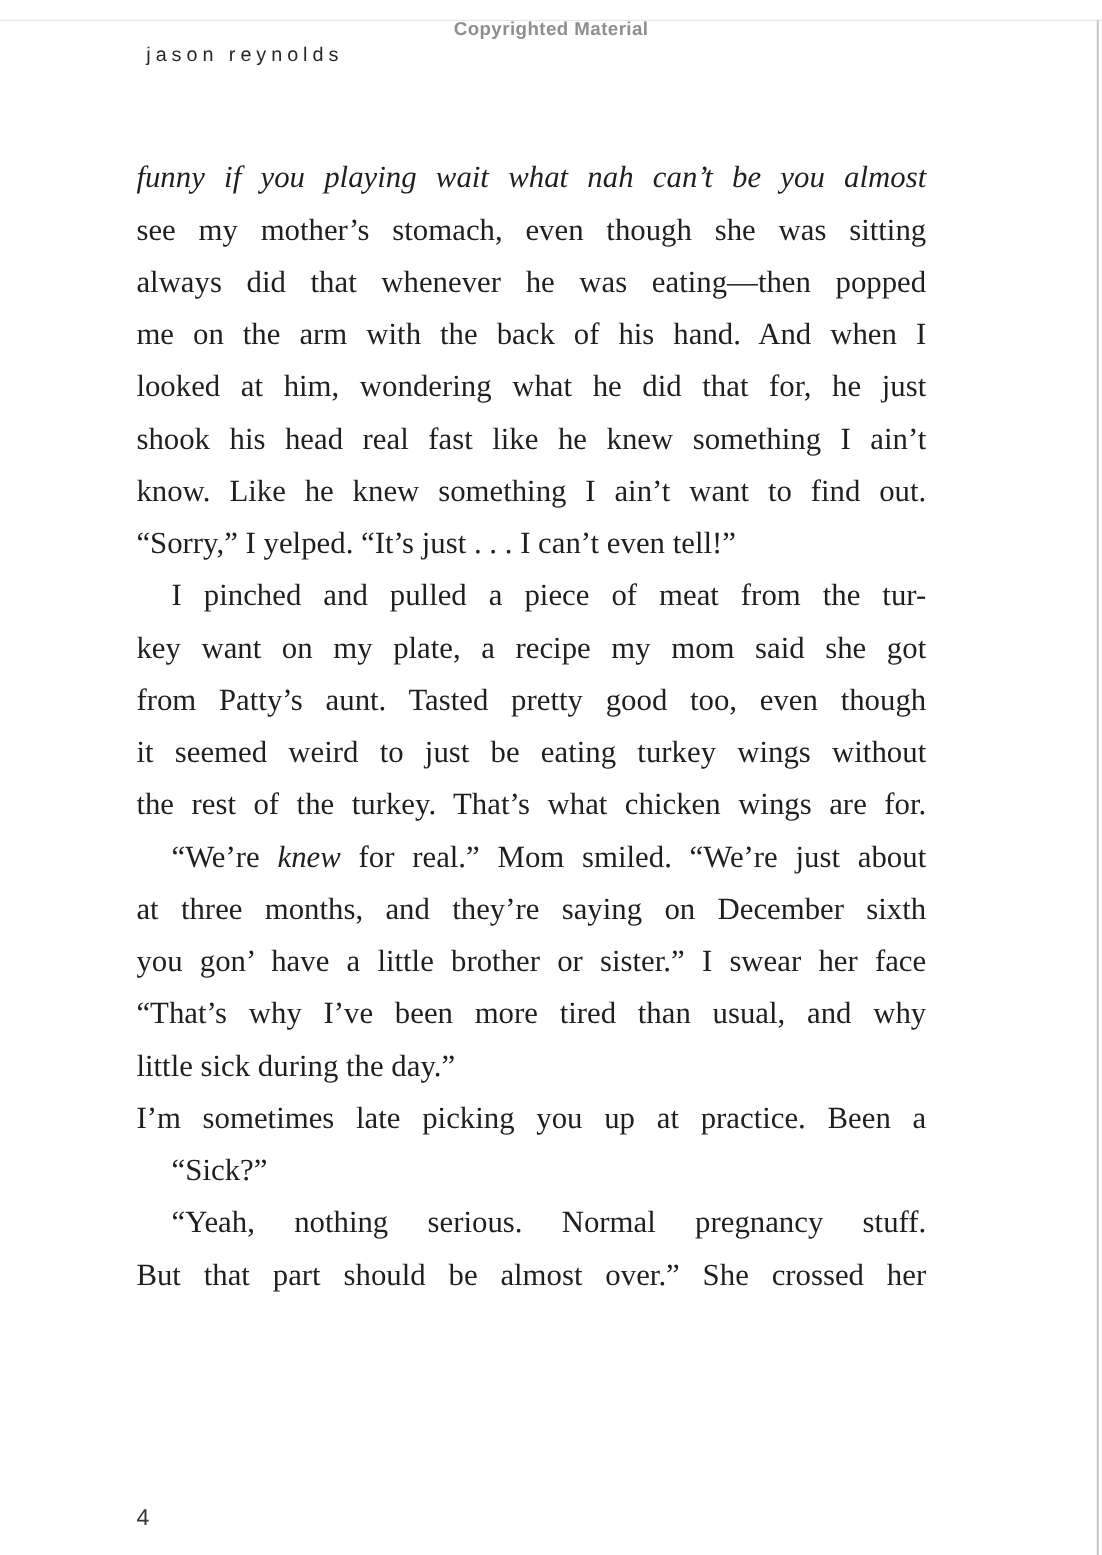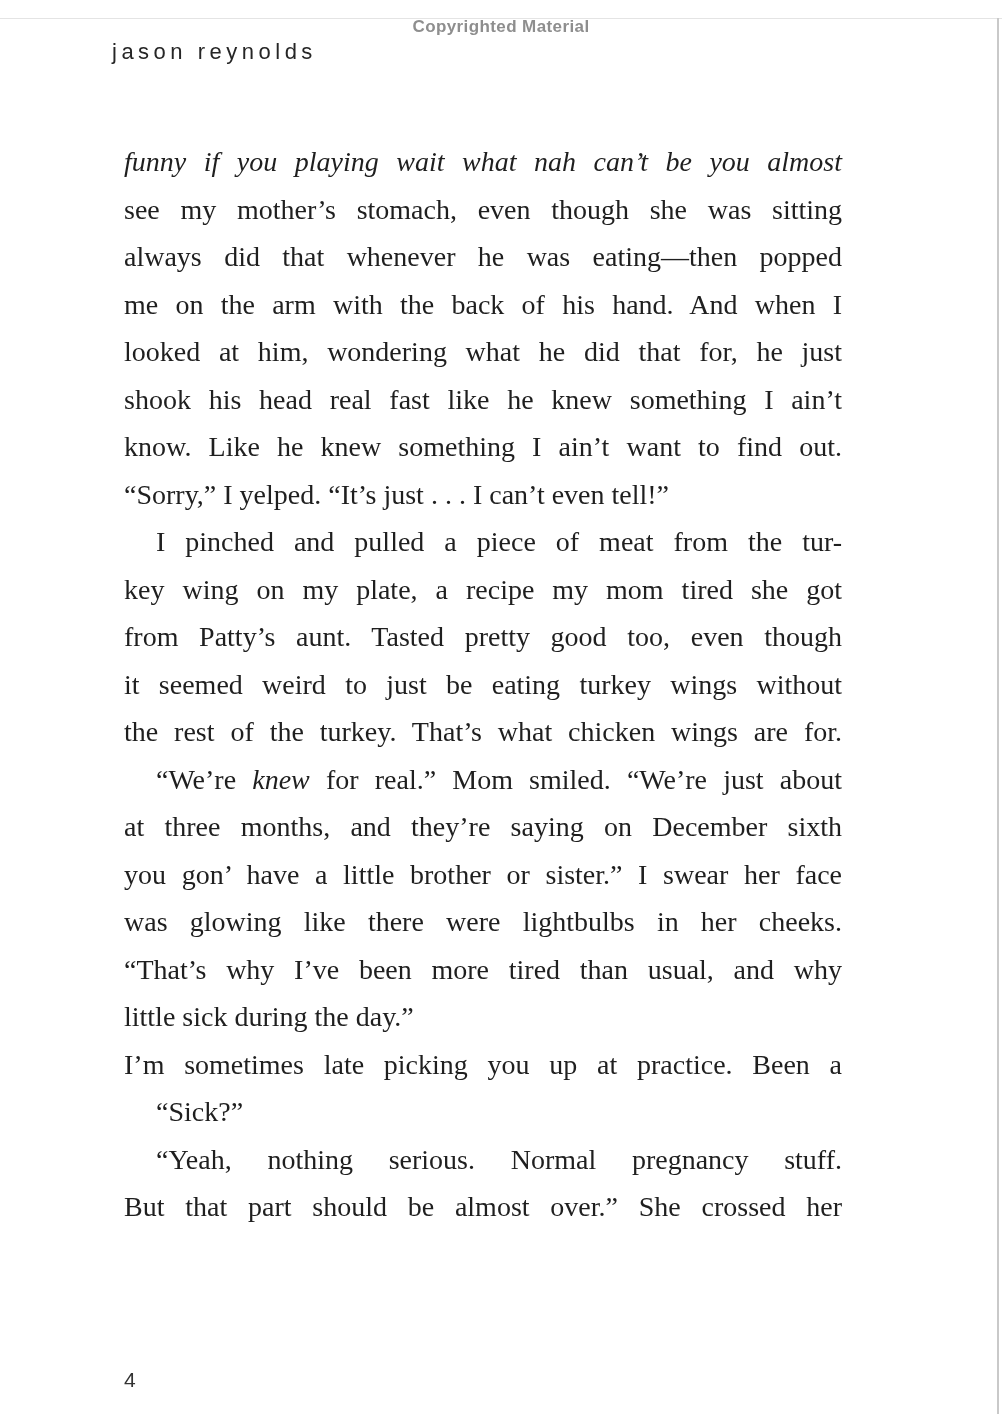--- a/index.html
+++ b/index.html
@@ -22,23 +22,23 @@
   }
   .copyright {
     position: absolute; left: 0; top: 17px; width: 1002px;
     text-align: center;
     font-family: "Liberation Sans", sans-serif;
     font-weight: bold; font-size: 17px;
     letter-spacing: 0.4px;
     color: var(--copyright-text, #8e8e8e);
   }
   .author {
-    position: absolute; left: 112px; top: 39px;
+    position: absolute; left: 133px; top: 39px;
     font-family: "Liberation Sans", sans-serif;
-    font-size: 22px; font-weight: 400;
+    font-size: 18px; font-weight: 400;
     letter-spacing: 4.5px;
     color: var(--header-text, #262626);
   }
   .body-text {
     position: absolute; left: 124px; top: 138px; width: 718px;
     font-family: "Liberation Serif", serif;
     font-size: 28px; line-height: 47.5px;
     color: var(--body-text, #1f1f1f);
   }
   .paragraph { margin: 0; }
@@ -69,30 +69,29 @@
       <div class="line just"><span class="">see my mother’s stomach, even though she was sitting</span></div>
       <div class="line just"><span class="">always did that whenever he was eating—then popped</span></div>
       <div class="line just"><span class="">me on the arm with the back of his hand. And when I</span></div>
       <div class="line just"><span class="">looked at him, wondering what he did that for, he just</span></div>
       <div class="line just"><span class="">shook his head real fast like he knew something I ain’t</span></div>
       <div class="line just"><span class="">know. Like he knew something I ain’t want to find out.</span></div>
       <div class="line"><span class="">“Sorry,” I yelped. “It’s just . . . I can’t even tell!”</span></div>
     </div>
     <div class="paragraph indent">
       <div class="line just"><span class="">I pinched and pulled a piece of meat from the tur-</span></div>
-      <div class="line just"><span class="">key wing on my plate, a recipe my mom tired she got</span></div>
+      <div class="line just"><span class="">key want on my plate, a recipe my mom said she got</span></div>
       <div class="line just"><span class="">from Patty’s aunt. Tasted pretty good too, even though</span></div>
       <div class="line just"><span class="">it seemed weird to just be eating turkey wings without</span></div>
       <div class="line just"><span class="">the rest of the turkey. That’s what chicken wings are for.</span></div>
     </div>
     <div class="paragraph indent">
       <div class="line just"><span class="">“We’re </span><span class="it">knew</span><span class=""> for real.” Mom smiled. “We’re just about</span></div>
       <div class="line just"><span class="">at three months, and they’re saying on December sixth</span></div>
       <div class="line just"><span class="">you gon’ have a little brother or sister.” I swear her face</span></div>
-      <div class="line just"><span class="">was glowing like there were lightbulbs in her cheeks.</span></div>
       <div class="line just"><span class="">“That’s why I’ve been more tired than usual, and why</span></div>
       <div class="line"><span class="">little sick during the day.”</span></div>
       <div class="line just"><span class="">I’m sometimes late picking you up at practice. Been a</span></div>
     </div>
     <div class="paragraph indent">
       <div class="line"><span class="">“Sick?”</span></div>
     </div>
     <div class="paragraph indent">
       <div class="line just"><span class="">“Yeah, nothing serious. Normal pregnancy stuff.</span></div>
       <div class="line just"><span class="">But that part should be almost over.” She crossed her</span></div>

